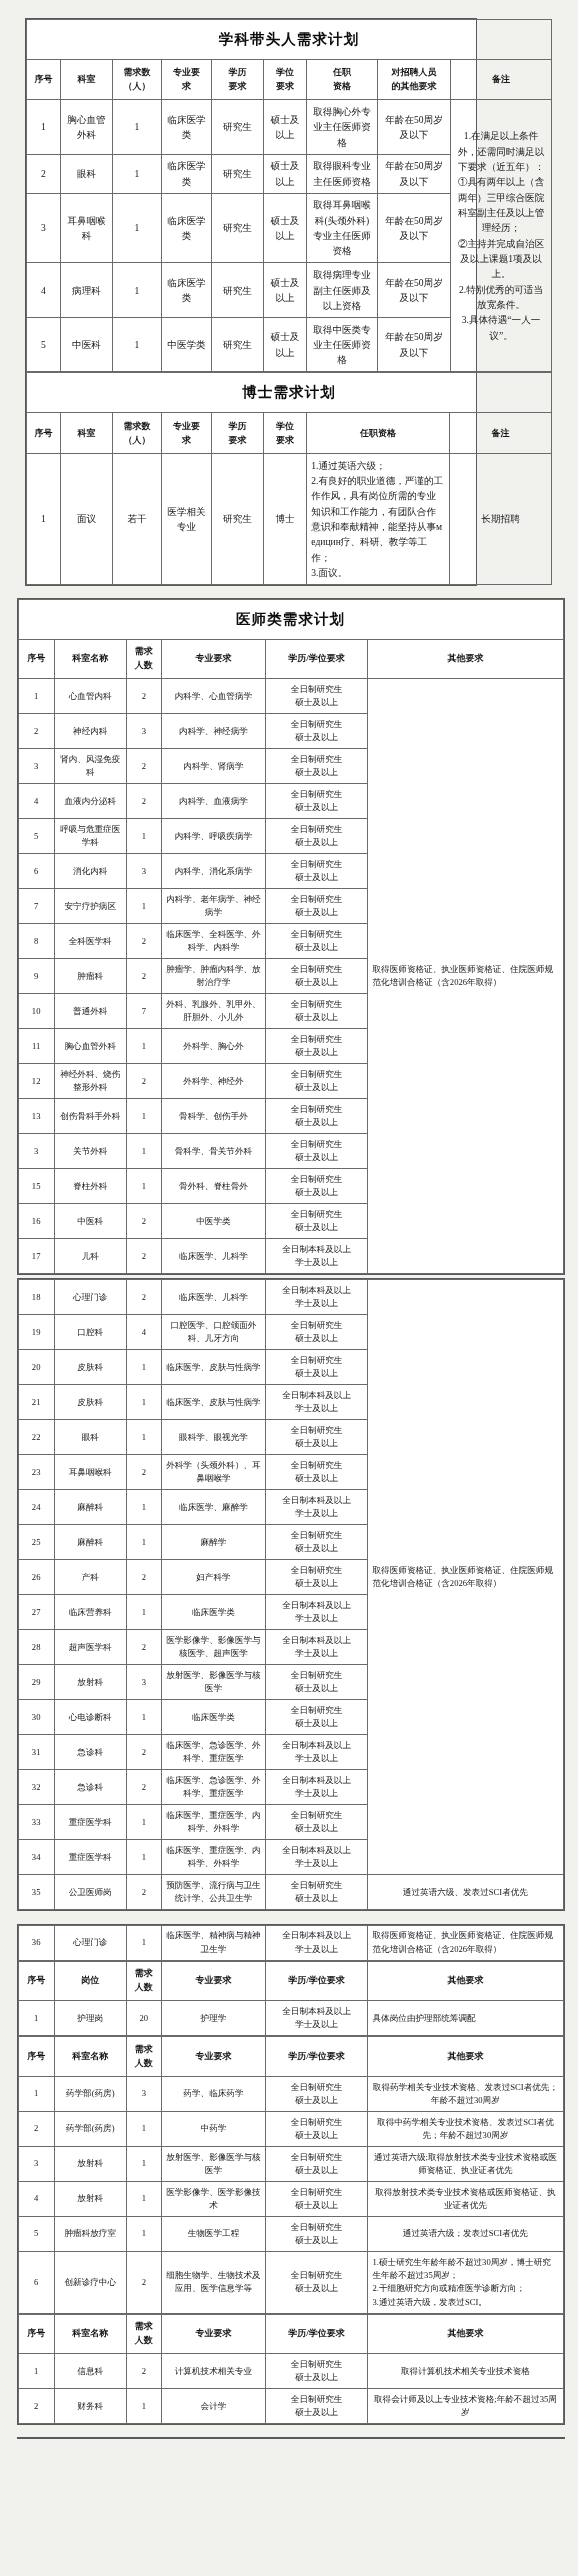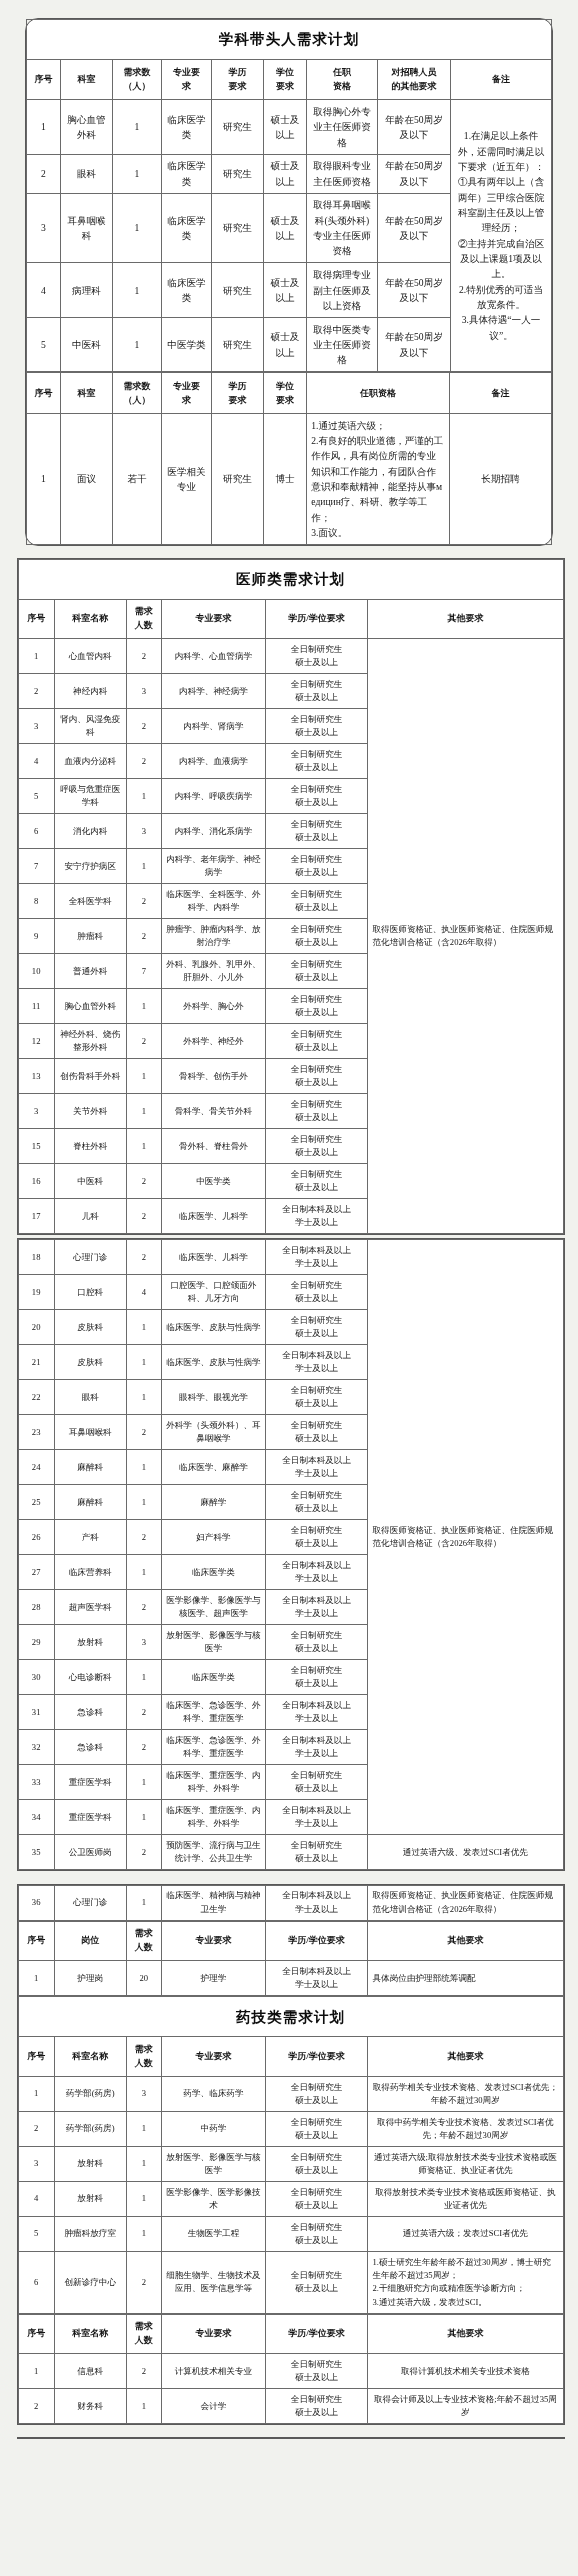--- a/index.html
+++ b/index.html
@@ -8,21 +8,21 @@
     background: #f1f2ee;
     padding-bottom: 15.5px;
     font-family: "Liberation Serif", "DejaVu Serif", serif;
     color: #161616;
   }
   .box {
     background: #ffffff;
     border: 1.1px solid #595959;
     box-sizing: border-box;
   }
-  .box-narrow { width: 528px; margin: 17.7px 0 0 25px; border-radius: 13px; }
+  .box-narrow { width: 452px; margin: 17.7px 0 0 25px; }
   .box-wide   { width: 548px; margin: 11.8px 0 0 16.6px; }
   .gap-27 { margin-top: 3px; }
   .gap-23 { margin-top: 12.3px; }
   .gap-22 { margin-top: 11.8px; }
   table {
     width: 100%;
     border-collapse: collapse;
     table-layout: fixed;
   }
   td {
@@ -153,20 +153,23 @@
           <col style="width: 52px;">
           <col style="width: 49px;">
           <col style="width: 50px;">
           <col style="width: 52px;">
           <col style="width: 43px;">
           <col style="width: 143px;">
           <col style="width: 102px;">
         </colgroup>
         <tbody>
           <tr>
+            <td class="title-cell" colspan="8">博士需求计划</td>
+          </tr>
+          <tr>
             <td class="header-cell">序号</td>
             <td class="header-cell">科室</td>
             <td class="header-cell">需求数
 （人）</td>
             <td class="header-cell">专业要
 求</td>
             <td class="header-cell">学历
 要求</td>
             <td class="header-cell">学位
 要求</td>
@@ -567,23 +570,20 @@
         <colgroup>
           <col style="width: 36px;">
           <col style="width: 72px;">
           <col style="width: 35px;">
           <col style="width: 104px;">
           <col style="width: 102px;">
           <col style="width: 195px;">
         </colgroup>
         <tbody>
           <tr>
-            <td class="title-cell" colspan="6">药技类需求计划</td>
-          </tr>
-          <tr>
             <td class="header-cell">序号</td>
             <td class="header-cell">科室名称</td>
             <td class="header-cell">需求
 人数</td>
             <td class="header-cell">专业要求</td>
             <td class="header-cell">学历/学位要求</td>
             <td class="header-cell">其他要求</td>
           </tr>
           <tr>
             <td>1</td>

